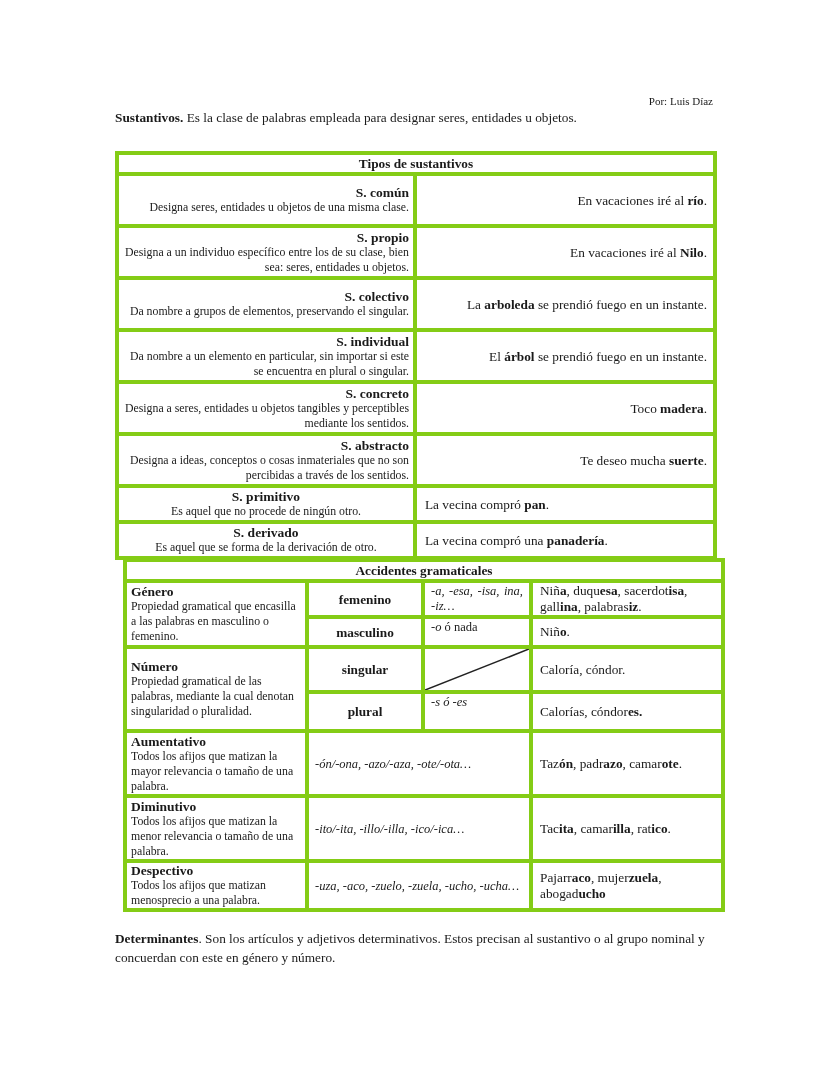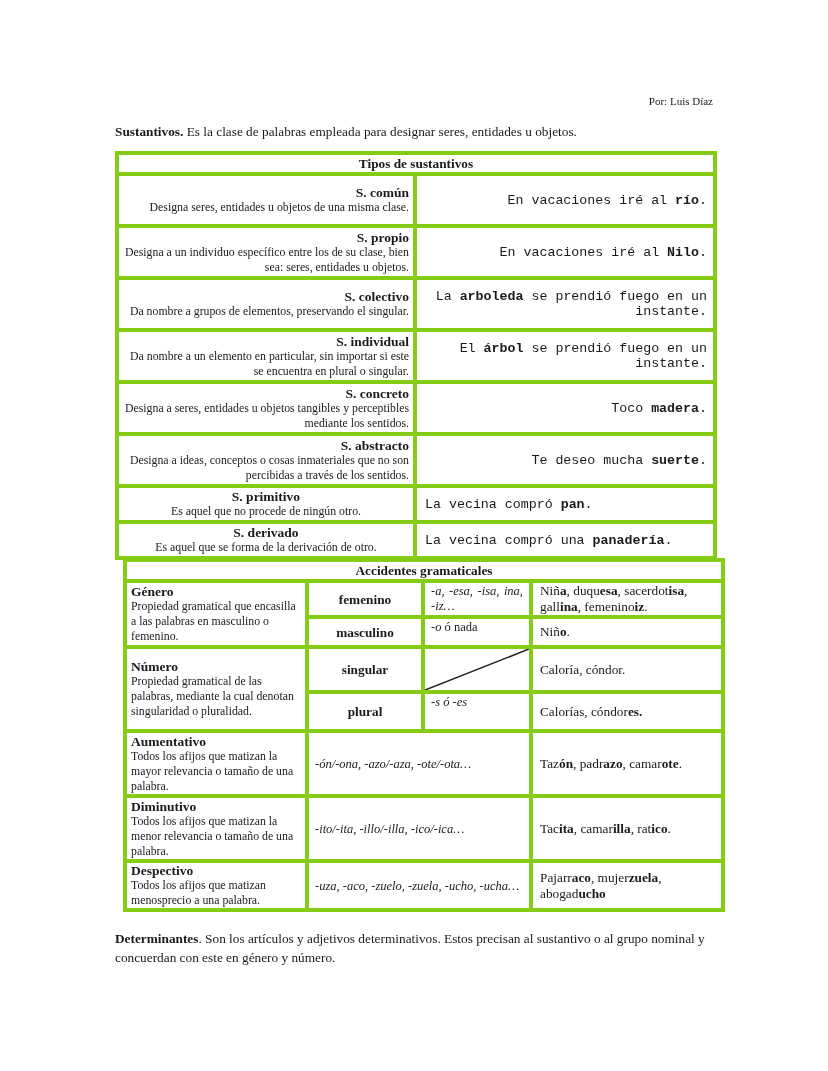--- a/index.html
+++ b/index.html
@@ -1,30 +1,30 @@
 <!DOCTYPE html>
 <html><head>
 <meta charset="utf-8">
 <style>
   html, body { margin:0; padding:0; background:#ffffff; }
   body { width:828px; height:1071px; position:relative; overflow:hidden;
          font-family:"Liberation Serif", serif; color:#1a1a1a; }
   .author { position:absolute; right:115px; top:95px; font-size:11px; }
   .para { position:absolute; left:115px; width:600px; font-size:13.3px; line-height:19px; }
-  #intro { top:122px; }
+  #intro { top:108px; }
   #determinantes { top:929px; }
   .para b { font-weight:bold; }
 
   table { position:absolute; left:115px; width:598px; border-collapse:collapse; table-layout:fixed; }
   td, th { border:4px solid #84cc16; padding:0 6px; font-size:13.3px; line-height:15px; vertical-align:middle; }
   th { font-weight:bold; text-align:center; height:17px; font-size:13.3px; }
   #tipos { top:151px; }
   #tipos td.def { text-align:center; font-size:11.8px; line-height:15px; padding:0 4px; }
   #tipos td.def .term { display:block; font-weight:bold; font-size:13.5px; line-height:15px; }
-  #tipos td.ex { padding-left:8px;font-family:Liberation Mono, monospace; }
+  #tipos td.ex { padding-left:8px; }
   #tipos tr.tall td { height:48px;text-align:right; }
   #tipos tr.short td { height:32px; }
 
   #acc { top:558px;margin-left:8px; }
   #acc td.def { text-align:left; font-size:11.8px; line-height:15px; padding:0 4px; }
   #acc td.def .term { display:block; font-weight:bold; font-size:13.5px; line-height:15px; }
   #acc td.cat { text-align:center; font-weight:bold; }
   #acc td.suf { font-style:italic; font-size:12.5px; vertical-align:top; padding:1px 6px 0 6px; line-height:15px; }
   #acc td.suf .up { font-style:normal; }
   #acc td.suf.mid { vertical-align:middle; }
@@ -101,21 +101,21 @@
       </tr>
   </thead>
   <tbody>
     <tr style="height:35px">
       <td class="def" rowspan="2">
         <span class="term">Género</span>
         <span>Propiedad gramatical que encasilla a las palabras en masculino o femenino.</span>
       </td>
       <td class="cat">femenino</td>
       <td class="suf j">-a, -esa, -isa, ina, -iz…</td>
-      <td class="ex"><span>Niñ</span><b>a</b><span>, duqu</span><b>esa</b><span>, sacerdot</span><b>isa</b><span>, gall</span><b>ina</b><span>, femenino</span><b>iz</b><span>.</span></td>
+      <td class="ex"><span>Niñ</span><b>a</b><span>, duqu</span><b>esa</b><span>, sacerdot</span><b>isa</b><span>, gall</span><b>ina</b><span>, palabras</span><b>iz</b><span>.</span></td>
     </tr>
     <tr style="height:30px">
       <td class="cat">masculino</td>
       <td class="suf"><span>-o</span><span class="up"> ó nada</span></td>
       <td class="ex"><span>Niñ</span><b>o</b><span>.</span></td>
     </tr>
     <tr style="height:45px">
       <td class="def" rowspan="2">
         <span class="term">Número</span>
         <span>Propiedad gramatical de las palabras, mediante la cual denotan singularidad o pluralidad.</span>

